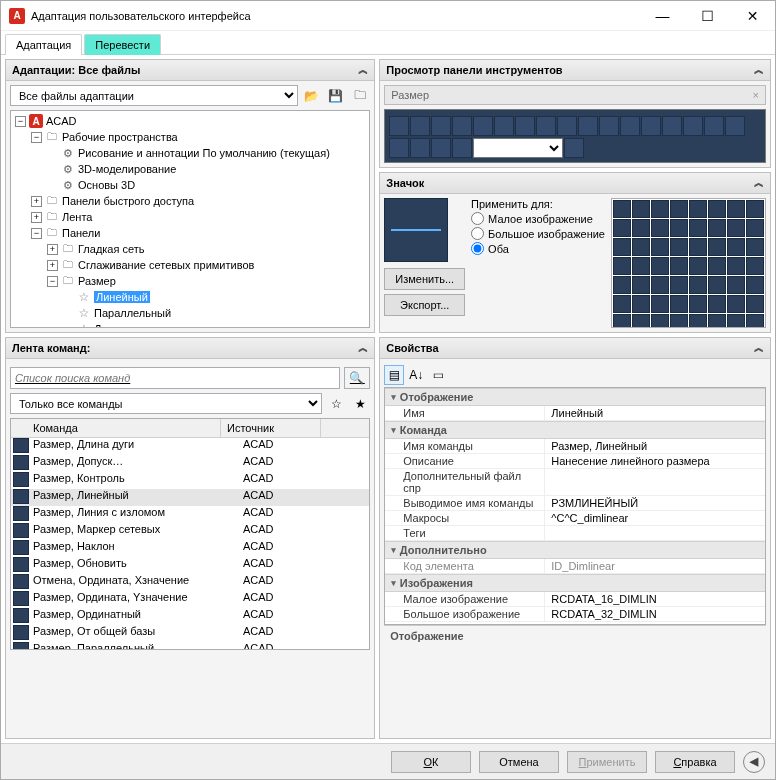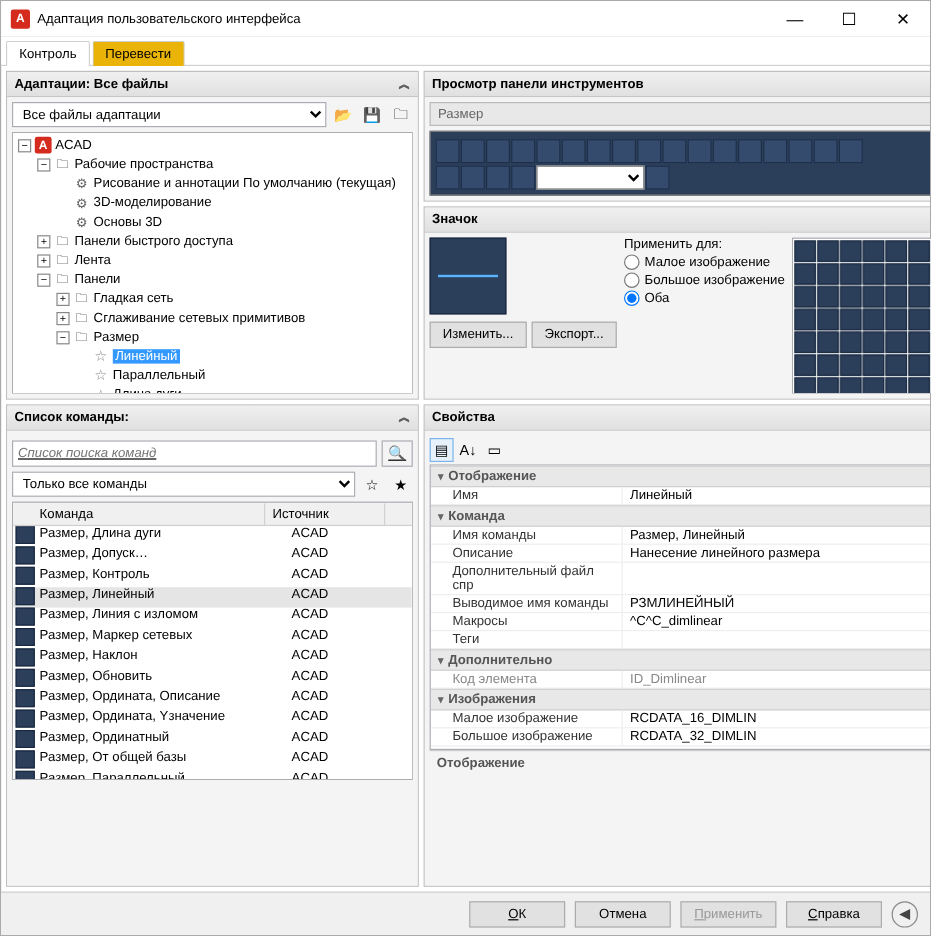--- a/index.html
+++ b/index.html
@@ -4,21 +4,21 @@
 <style>
   * { box-sizing: border-box; margin: 0; padding: 0; font-family: "Segoe UI", Tahoma, sans-serif; font-size: 11px; }
   body { background: #f0f0f0; width: 776px; height: 780px; overflow: hidden; }
   .window { width: 776px; height: 780px; background: #fff; border: 1px solid #aaa; display: flex; flex-direction: column; }
   .titlebar { height: 30px; display: flex; align-items: center; padding: 0 0 0 8px; background: #fff; border-bottom: 1px solid #eee; }
   .titlebar .appicon { width: 16px; height: 16px; background: #d52b1e; color: #fff; font-weight: bold; display:flex; align-items:center; justify-content:center; border-radius:2px; margin-right:6px; font-size:10px;}
   .titlebar .title { flex: 1; }
   .winbtns { display:flex; }
   .winbtn { width: 45px; height: 29px; display:flex; align-items:center; justify-content:center; font-size:14px; }
   .tabstrip { height: 24px; display:flex; align-items:flex-end; padding: 0 4px; background:#fff; border-bottom:1px solid #d0d0d0;}
-  .tab { padding: 4px 10px; border:1px solid #d0d0d0; border-bottom:none; background:#eab308; margin-right:2px; border-radius:2px 2px 0 0; position:relative; top:1px;}
+  .tab { padding: 4px 10px; border:1px solid #d0d0d0; border-bottom:none; background:#5eead4; margin-right:2px; border-radius:2px 2px 0 0; position:relative; top:1px;}
   .tab.active { background:#fff; }
   .content { flex:1; display:flex; padding:4px; gap:4px; overflow:hidden;}
   .col { display:flex; flex-direction:column; gap:4px; }
   .col-left { width: 442px; }
   .col-right { flex:1; display:flex; flex-direction:column; gap:4px;justify-content:space-between;}
   .panel { border:1px solid #bfbfbf; display:flex; flex-direction:column; background:#f4f4f4; }
   .panel-hd { background: linear-gradient(#f0f0f0,#e0e0e0); border-bottom:1px solid #c5c5c5; padding:3px 6px; display:flex; align-items:center; font-weight:bold; }
   .panel-hd .chev { margin-left:auto; font-size:10px; color:#555;}
   .panel-body { padding:4px; background:#f4f4f4; overflow:hidden; }
   .toolbar-row { display:flex; align-items:flex-end; gap:4px; }
@@ -51,21 +51,21 @@
   .preview-title { background:#e8e8e8; border:1px solid #bbb; padding:3px 6px; color:#666; display:flex; align-items:center;}
   .btnrow { display:flex; flex-wrap:wrap; gap:1px; margin-top:2px;}
   .tool-ic { width:20px; height:20px; background:#344b6e; border:1px solid #1e2f48; display:inline-flex; align-items:center; justify-content:center; color:#9ec3ff; font-size:11px;}
   
   .icon-panel-body { display:flex; gap:6px; }
   .large-icon { width:64px; height:64px; background:#2b3e5a; border:1px solid #1a2a40; display:flex; align-items:center; justify-content:center;}
   .large-icon::after { content:""; width:50px; height:2px; background:#5ab3ff; position:relative;}
   .apply-col { display:flex; flex-direction:column; gap:2px;}
   .radio-row { display:flex; align-items:center; gap:4px; white-space:nowrap;}
   .btn { height:22px; padding:0 10px; border:1px solid #acacac; background:#e1e1e1; min-width:70px; display:inline-flex; align-items:center; justify-content:center;}
-  .btn-col { display:flex; gap:4px; margin-top:2px;}
+  .btn-col { display:flex; flex-direction:column; gap:4px; margin-top:2px;}
   .icon-grid { flex:1; background:#fff; border:1px solid #abadb3; overflow:auto; display:grid; grid-template-columns: repeat(8, 18px); grid-auto-rows:18px; gap:1px; padding:1px; align-content:start;}
   .gic { background:#2b3e5a; border:1px solid #1a2a40;}
   
   .prop-tb { display:flex; gap:2px; padding:2px 0;}
   .prop-body { background:#fff; border:1px solid #abadb3; height:238px; overflow:auto;}
   .prop-cat { background:#e8e8e8; padding:2px 6px; font-weight:bold; color:#555; border-top:1px solid #d0d0d0; border-bottom:1px solid #d0d0d0; display:flex; align-items:center;}
   .prop-cat::before { content:"▾"; margin-right:4px; font-size:9px; color:#666;}
   .prop-row { display:flex; border-bottom:1px solid #eee;}
   .prop-row .k { width:160px; padding:1px 6px 1px 18px; color:#333; border-right:1px solid #eee;}
   .prop-row .v { flex:1; padding:1px 6px; }
@@ -89,21 +89,21 @@
     <div class="appicon">A</div>
     <div class="title">Адаптация пользовательского интерфейса</div>
     <div class="winbtns">
       <div class="winbtn">—</div>
       <div class="winbtn">☐</div>
       <div class="winbtn">✕</div>
     </div>
   </div>
 
   <div class="tabstrip">
-    <div class="tab active">Контроль</div>
+    <div class="tab active">Адаптация</div>
     <div class="tab">Перевести</div>
   </div>
 
   <div class="content">
 
     <div class="col col-left">
 
       <div class="panel cust">
         <div class="panel-hd">
           <span>Адаптации: Все файлы</span>
@@ -189,21 +189,21 @@
                 <span class="ic ic-star"></span>
                 <span class="lbl">Длина дуги</span>
               </div>
 
           </div>
         </div>
       </div>
 
       <div class="panel commands">
         <div class="panel-hd">
-          <span>Список команды:</span>
+          <span>Лента команд:</span>
           <span class="chev">︽</span>
         </div>
         <div class="panel-body" style="flex:1; display:flex; flex-direction:column;">
           <div class="search-row">
             <input placeholder="Список поиска команд" style="">
             <span class="iconbtn" style="border:1px solid #abadb3; width:26px; height:22px;">🔍</span>
           </div>
           <div class="filter-row">
             <select class="combo">
               <option>Только все команды</option>
@@ -252,21 +252,21 @@
                   <span class="c1">Размер, Наклон</span>
                   <span class="c2">ACAD</span>
                 </div>
                 <div class="row">
                   <span class="cic"></span>
                   <span class="c1">Размер, Обновить</span>
                   <span class="c2">ACAD</span>
                 </div>
                 <div class="row">
                   <span class="cic"></span>
-                  <span class="c1">Размер, Ордината, Описание</span>
+                  <span class="c1">Отмена, Ордината, Xзначение</span>
                   <span class="c2">ACAD</span>
                 </div>
                 <div class="row">
                   <span class="cic"></span>
                   <span class="c1">Размер, Ордината, Yзначение</span>
                   <span class="c2">ACAD</span>
                 </div>
                 <div class="row">
                   <span class="cic"></span>
                   <span class="c1">Размер, Ординатный</span>

